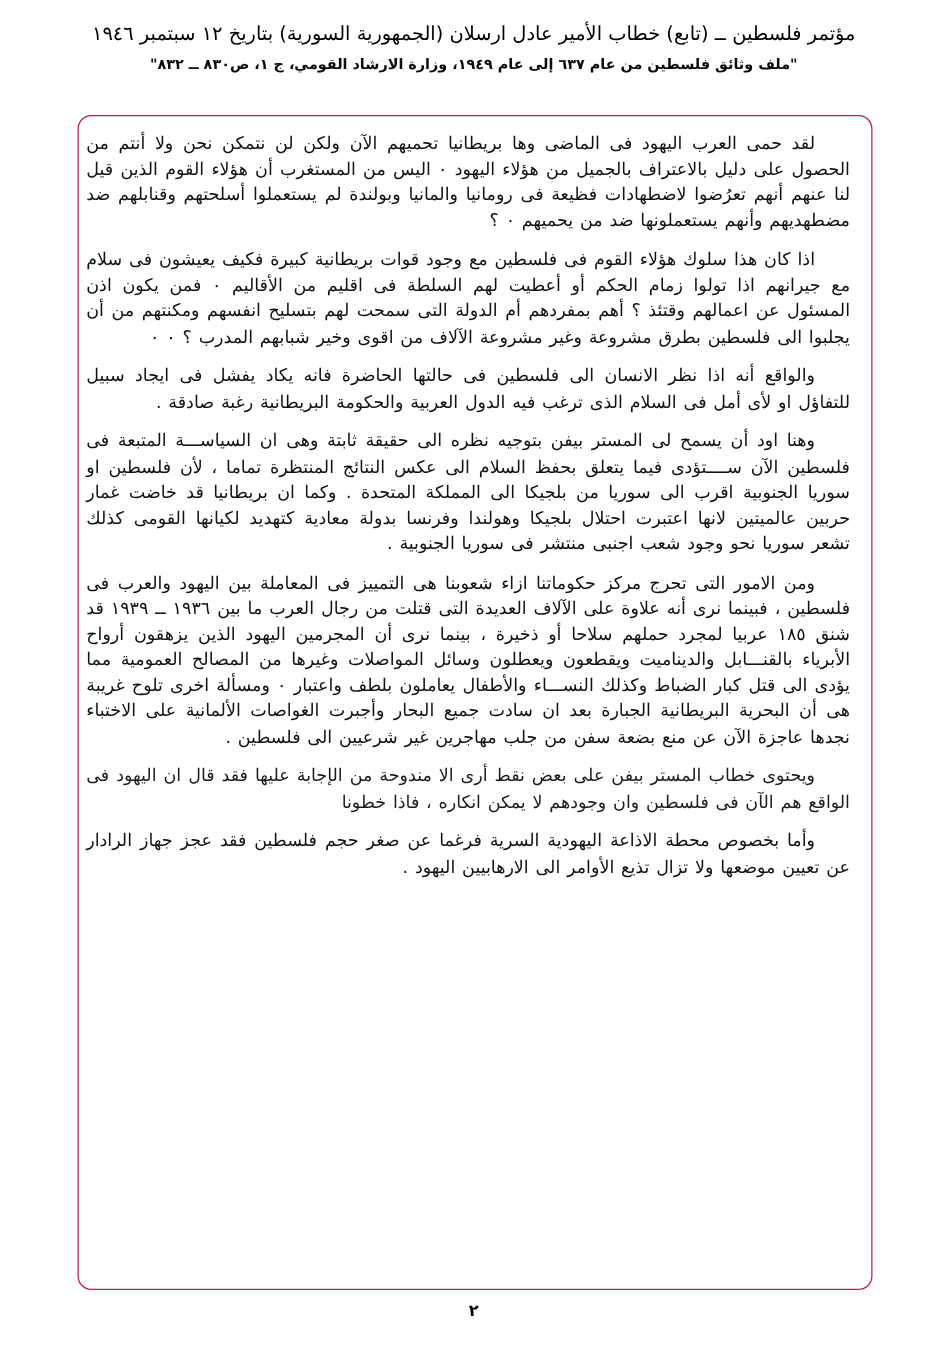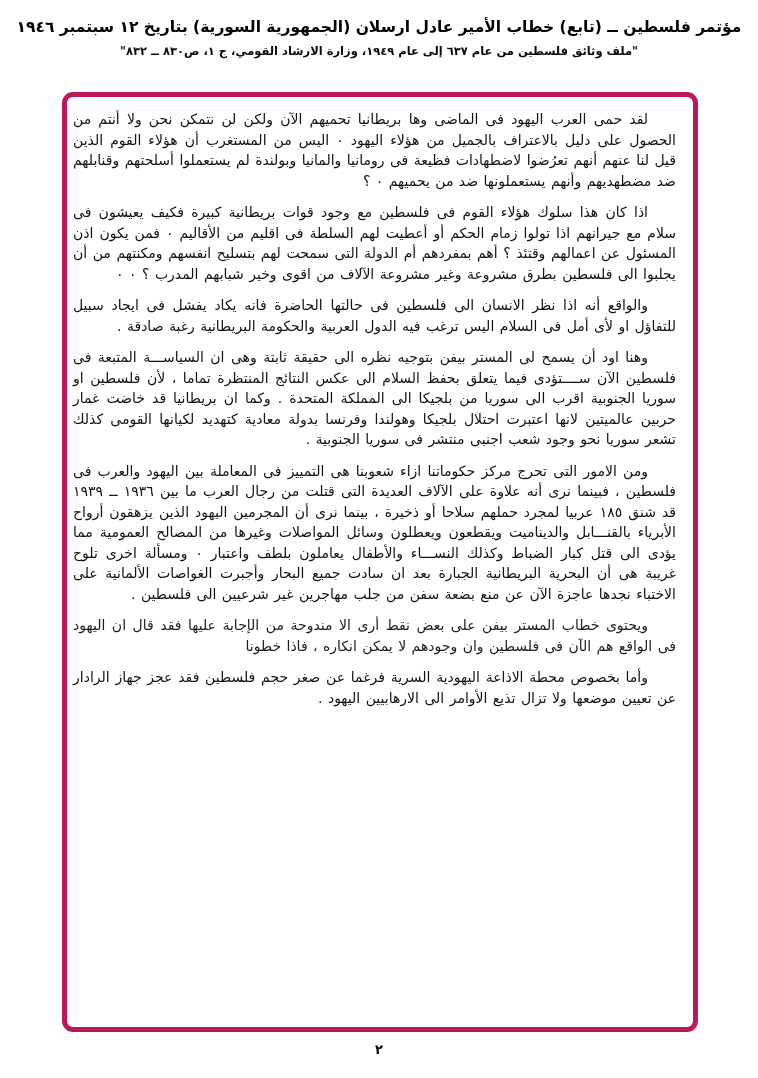--- a/index.html
+++ b/index.html
@@ -19,38 +19,38 @@
   .page-header {
     position: absolute;
     top: 16px;
     left: 0;
     width: 100%;
     text-align: center;
     color: #000000;
   }
   .header-title {
     font-size: 15.5px;
-    font-weight: bold;
+    font-weight: normal;
     line-height: 22px;
     letter-spacing: 0px;
   }
   .header-source {
     margin-top: 6px;
     font-size: 11.5px;
     font-weight: bold;
     color: #0a0a0a;
   }
   .green-box {
     position: absolute;
     left: 62px;
     top: 92px;
     width: 636px;
     height: 940px;
     box-sizing: border-box;
-    border: 5px solid #be185d;
+    border: 1px solid #be185d;
     border-radius: 11px;
     padding: 12px 17px 6px 6px;
     overflow: hidden;
     background: #ffffff;
   }
   .para {
     margin: 0 0 11px 0;
     font-size: 14px;
     line-height: 20.5px;
     color: #111111;
@@ -83,21 +83,21 @@
 <div class="page">
 
   <div class="page-header">
     <div class="header-title">مؤتمر فلسطين ــ (تابع) خطاب الأمير عادل ارسلان (الجمهورية السورية) بتاريخ ١٢ سبتمبر ١٩٤٦</div>
     <div class="header-source">"ملف وثائق فلسطين من عام ٦٣٧ إلى عام ١٩٤٩، وزارة الارشاد القومي، ج ١، ص٨٣٠ ــ ٨٣٢"</div>
   </div>
 
   <div class="green-box">
     <p class="para">لقد حمى العرب اليهود فى الماضى وها بريطانيا تحميهم الآن ولكن لن نتمكن نحن ولا أنتم من الحصول على دليل بالاعتراف بالجميل من هؤلاء اليهود ٠ اليس من المستغرب أن هؤلاء القوم الذين قيل لنا عنهم أنهم تعرُضوا لاضطهادات فظيعة فى رومانيا والمانيا وبولندة لم يستعملوا أسلحتهم وقنابلهم ضد مضطهديهم وأنهم يستعملونها ضد من يحميهم ٠ ؟</p>
     <p class="para">اذا كان هذا سلوك هؤلاء القوم فى فلسطين مع وجود قوات بريطانية كبيرة فكيف يعيشون فى سلام مع جيرانهم اذا تولوا زمام الحكم أو أعطيت لهم السلطة فى اقليم من الأقاليم ٠ فمن يكون اذن المسئول عن اعمالهم وقتئذ ؟ أهم بمفردهم أم الدولة التى سمحت لهم بتسليح انفسهم ومكنتهم من أن يجلبوا الى فلسطين بطرق مشروعة وغير مشروعة الآلاف من اقوى وخير شبابهم المدرب ؟ ٠ ٠</p>
-    <p class="para">والواقع أنه اذا نظر الانسان الى فلسطين فى حالتها الحاضرة فانه يكاد يفشل فى ايجاد سبيل للتفاؤل او لأى أمل فى السلام اليس ترغب فيه الدول العربية والحكومة البريطانية رغبة صادقة .</p>
+    <p class="para">والواقع أنه اذا نظر الانسان الى فلسطين فى حالتها الحاضرة فانه يكاد يفشل فى ايجاد سبيل للتفاؤل او لأى أمل فى السلام الذى ترغب فيه الدول العربية والحكومة البريطانية رغبة صادقة .</p>
     <p class="para">وهنا اود أن يسمح لى المستر بيفن بتوجيه نظره الى حقيقة ثابتة وهى ان السياســـة المتبعة فى فلسطين الآن ســــتؤدى فيما يتعلق بحفظ السلام الى عكس النتائج المنتظرة تماما ، لأن فلسطين او سوريا الجنوبية اقرب الى سوريا من بلجيكا الى المملكة المتحدة . وكما ان بريطانيا قد خاضت غمار حربين عالميتين لانها اعتبرت احتلال بلجيكا وهولندا وفرنسا بدولة معادية كتهديد لكيانها القومى كذلك تشعر سوريا نحو وجود شعب اجنبى منتشر فى سوريا الجنوبية .</p>
     <p class="para">ومن الامور التى تحرج مركز حكوماتنا ازاء شعوبنا هى التمييز فى المعاملة بين اليهود والعرب فى فلسطين ، فبينما نرى أنه علاوة على الآلاف العديدة التى قتلت من رجال العرب ما بين ١٩٣٦ ــ ١٩٣٩ قد شنق ١٨٥ عربيا لمجرد حملهم سلاحا أو ذخيرة ، بينما نرى أن المجرمين اليهود الذين يزهقون أرواح الأبرياء بالقنـــابل والديناميت ويقطعون ويعطلون وسائل المواصلات وغيرها من المصالح العمومية مما يؤدى الى قتل كبار الضباط وكذلك النســـاء والأطفال يعاملون بلطف واعتبار ٠ ومسألة اخرى تلوح غريبة هى أن البحرية البريطانية الجبارة بعد ان سادت جميع البحار وأجبرت الغواصات الألمانية على الاختباء نجدها عاجزة الآن عن منع بضعة سفن من جلب مهاجرين غير شرعيين الى فلسطين .</p>
     <p class="para para-alt">ويحتوى خطاب المستر بيفن على بعض نقط أرى الا مندوحة من الإجابة عليها فقد قال ان اليهود فى الواقع هم الآن فى فلسطين وان وجودهم لا يمكن انكاره ، فاذا خطونا</p>
     <p class="para">وأما بخصوص محطة الاذاعة اليهودية السرية فرغما عن صغر حجم فلسطين فقد عجز جهاز الرادار عن تعيين موضعها ولا تزال تذيع الأوامر الى الارهابيين اليهود .</p>
   </div>
 
   <div class="page-number">٢</div>
 
 </div>
 

